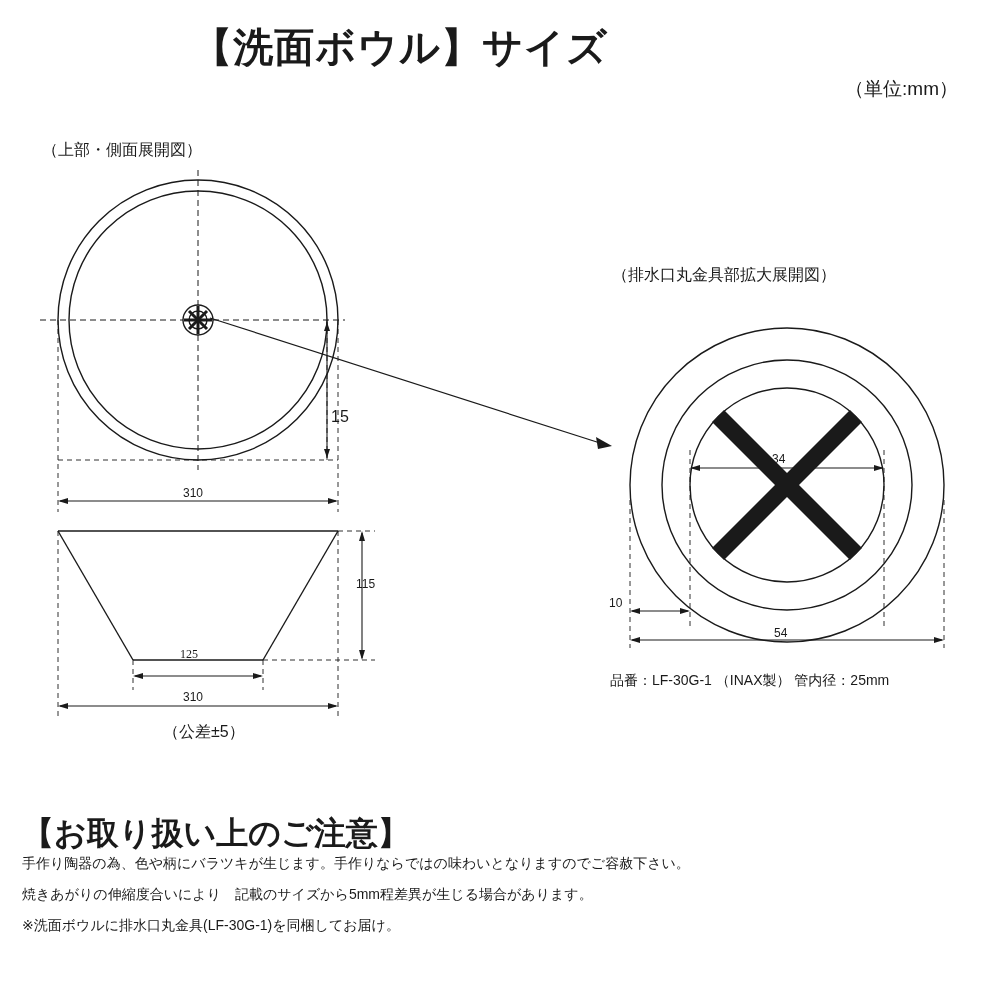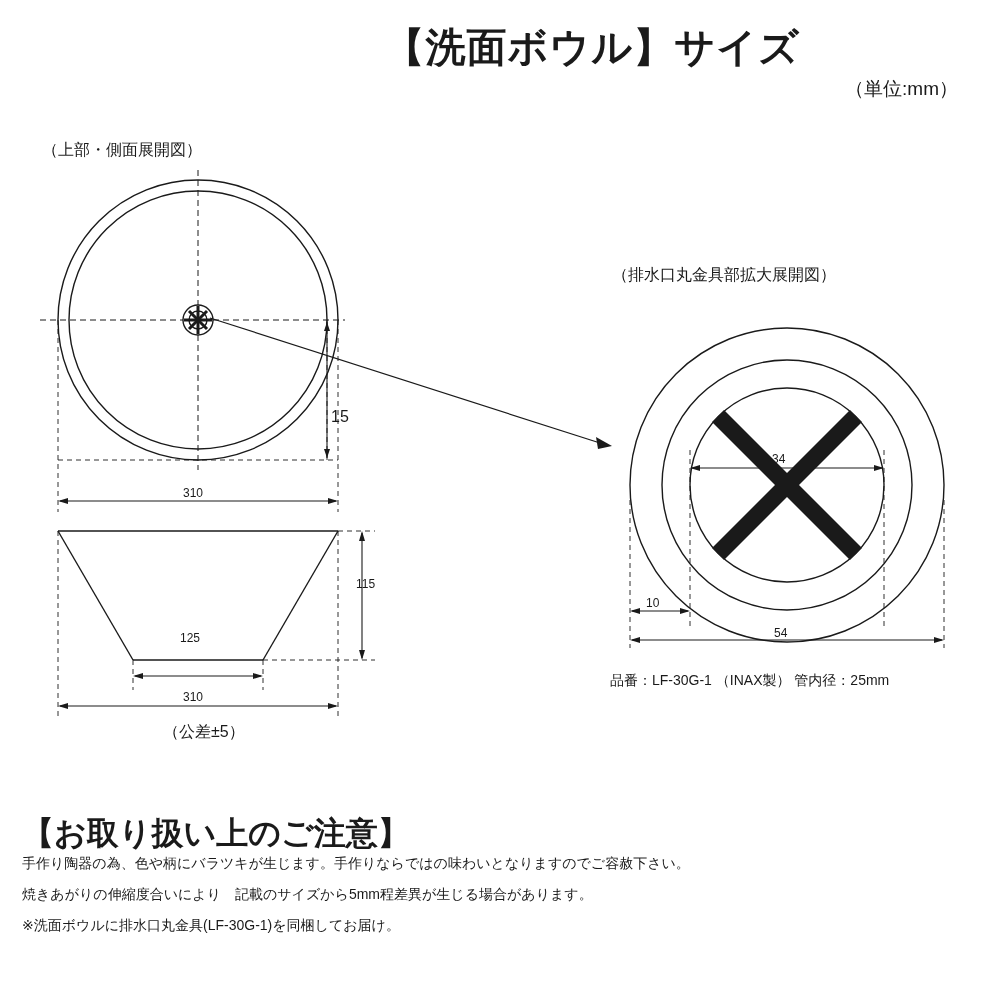--- a/index.html
+++ b/index.html
@@ -17,21 +17,21 @@
   }
   .page {
     position: absolute;
     inset: 0;
   }
   .title {
     position: absolute;
     top: 20px;
     left: 0;
     width: 800px;
-    text-align: right;
+    text-align: center;
     font-size: 40px;
     font-weight: bold;
     letter-spacing: 1px;
   }
   .unit-note {
     position: absolute;
     top: 76px;
     right: 42px;
     font-size: 19px;
   }
@@ -210,26 +210,26 @@
         <polygon points="630,640 640,637 640,643" fill="#1a1a1a" stroke="none"></polygon>
         <polygon points="944,640 934,637 934,643" fill="#1a1a1a" stroke="none"></polygon>
       </g>
 
     </g>
   </svg>
 
   <div class="lbl big" style="left:183px; top:486px;">310</div>
   <div class="lbl" style="left:331px; top:408px;">15</div>
   <div class="lbl big" style="left:356px; top:577px;">115</div>
-  <div class="lbl big" style="left:180px; top:631px;">125</div>
+  <div class="lbl big" style="left:180px; top:647px;font-family:Liberation Serif, serif;">125</div>
   <div class="lbl big" style="left:183px; top:690px;">310</div>
   <div class="lbl" style="left:163px; top:722px;">（公差±5）</div>
 
   <div class="lbl big" style="left:772px; top:452px;">34</div>
-  <div class="lbl big" style="left:646px; top:596px;">10</div>
+  <div class="lbl big" style="left:609px; top:596px;">10</div>
   <div class="lbl big" style="left:774px; top:626px;">54</div>
 
   <div class="part-note">品番：LF-30G-1 （INAX製） 管内径：25mm</div>
 
   <div class="notes-title">【お取り扱い上のご注意】</div>
   <div class="notes-body">
     <div>手作り陶器の為、色や柄にバラツキが生じます。手作りならではの味わいとなりますのでご容赦下さい。</div>
     <div>焼きあがりの伸縮度合いにより　記載のサイズから5mm程差異が生じる場合があります。</div>
     <div>※洗面ボウルに排水口丸金具(LF-30G-1)を同梱してお届け。</div>
   </div>

